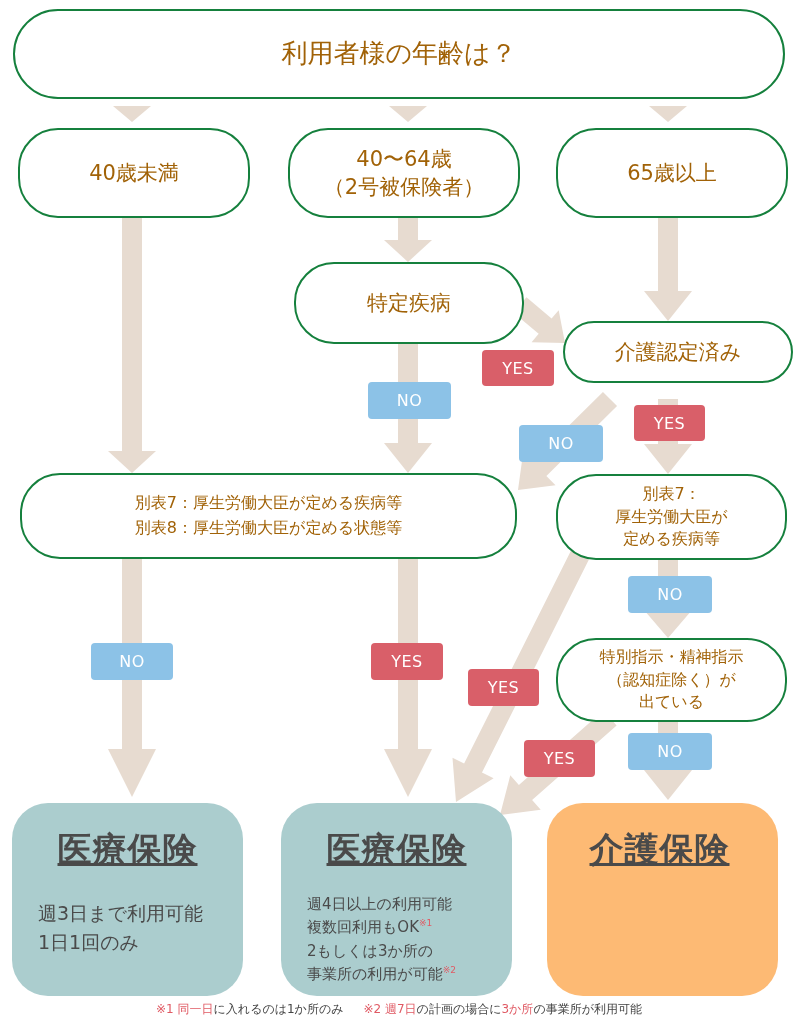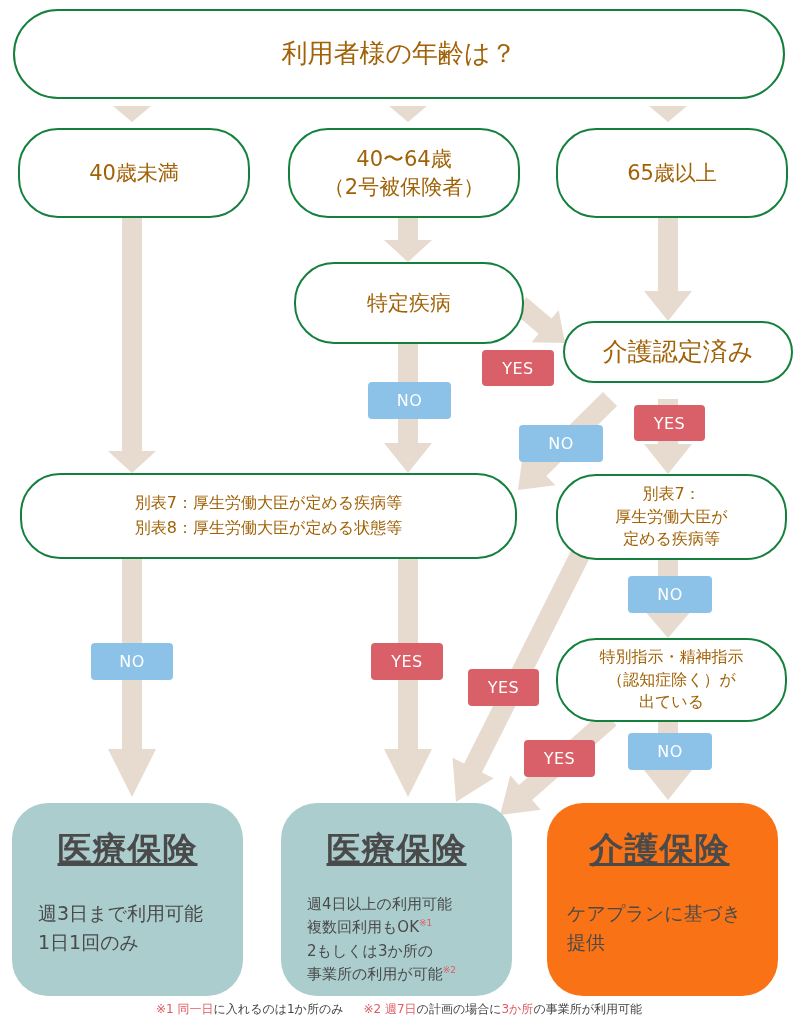--- a/index.html
+++ b/index.html
@@ -20,21 +20,21 @@
       color: #ffffff; font-size: 16px; display: flex; align-items: center; justify-content: center;
       letter-spacing: 0.5px;
     }
     .badge.yes { background: #d95f69; }
     .badge.no { background: #8cc2e7; }
     .result {
       position: absolute; box-sizing: border-box; border-radius: 36px;
       padding: 0 26px; color: #4a4a4a;
     }
     .result.medical { background: #abcdce; }
-    .result.care { background: #f97316; padding-left: 20px; }
+    .result.care { background: #fdba74; padding-left: 20px; }
     .result .title { font-weight: bold; font-size: 34px; text-align: center; margin-top: 24px; letter-spacing: 1px; text-decoration: underline; }
     .result .desc { font-size: 19px; line-height: 1.55; margin-top: 26px; }
     .result .desc.small { font-size: 15px; line-height: 1.55; margin-top: 20px; }
     .note { color: #e05a64; font-size: 9px; vertical-align: super; }
     .footnote {
       position: absolute; left: 0; top: 1001px; width: 798px; text-align: center;
       font-size: 12px; color: #444444;
     }
     .footnote .red { color: #e05a64; margin-top: 42px; }
     .footnote .gap { display: inline-block; width: 20px; }
@@ -73,21 +73,21 @@
   <span>（2号被保険者）</span>
 </div>
 <div class="node" style="left:556px; top:128px; width:232px; height:90px; font-size:21px;">
   <span>65歳以上</span>
 </div>
 
 <div class="node" style="left:294px; top:262px; width:230px; height:82px; font-size:21px;">
   <span>特定疾病</span>
 </div>
 
-<div class="node" style="left:563px; top:321px; width:230px; height:62px; font-size:25px;">
+<div class="node" style="left:563px; top:321px; width:230px; height:62px; font-size:21px;">
   <span>介護認定済み</span>
 </div>
 
 <div class="node" style="left:20px; top:473px; width:497px; height:86px; font-size:16px; line-height:1.55;text-align:right;">
   <span>別表7：厚生労働大臣が定める疾病等</span>
   <span>別表8：厚生労働大臣が定める状態等</span>
 </div>
 
 <div class="node" style="left:556px; top:474px; width:231px; height:86px; font-size:16px; line-height:1.4;">
   <span>別表7：</span>
@@ -125,21 +125,17 @@
   <div class="desc small">
     <div>週4日以上の利用可能</div>
     <div><span>複数回利用もOK</span><span class="note">※1</span></div>
     <div>2もしくは3か所の</div>
     <div><span>事業所の利用が可能</span><span class="note">※2</span></div>
   </div>
 </div>
 
 <div class="result care" style="left:547px; top:803px; width:231px; height:193px;">
   <div class="title">介護保険</div>
-  <div class="desc">
-    <div>ケアプランに基づき</div>
-    <div>提供</div>
-  </div>
 </div>
 
 <div class="footnote">
   <span class="red">※1 同一日</span><span>に入れるのは1か所のみ</span><span class="gap"></span><span class="red">※2 週7日</span><span>の計画の場合に</span><span class="red">3か所</span><span>の事業所が利用可能</span>
 </div>
 
 </body></html>

